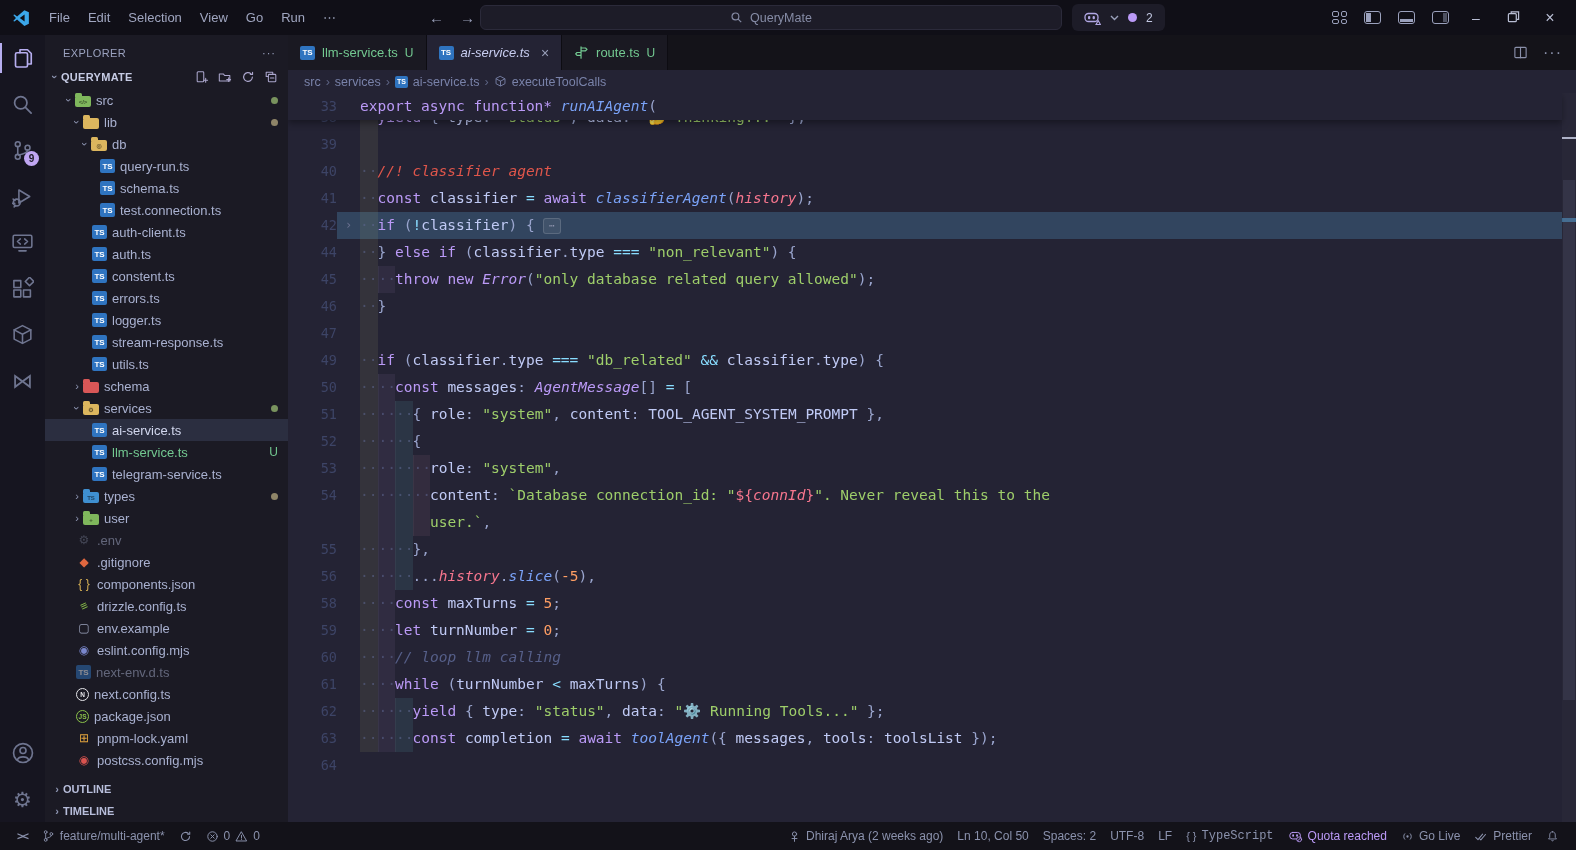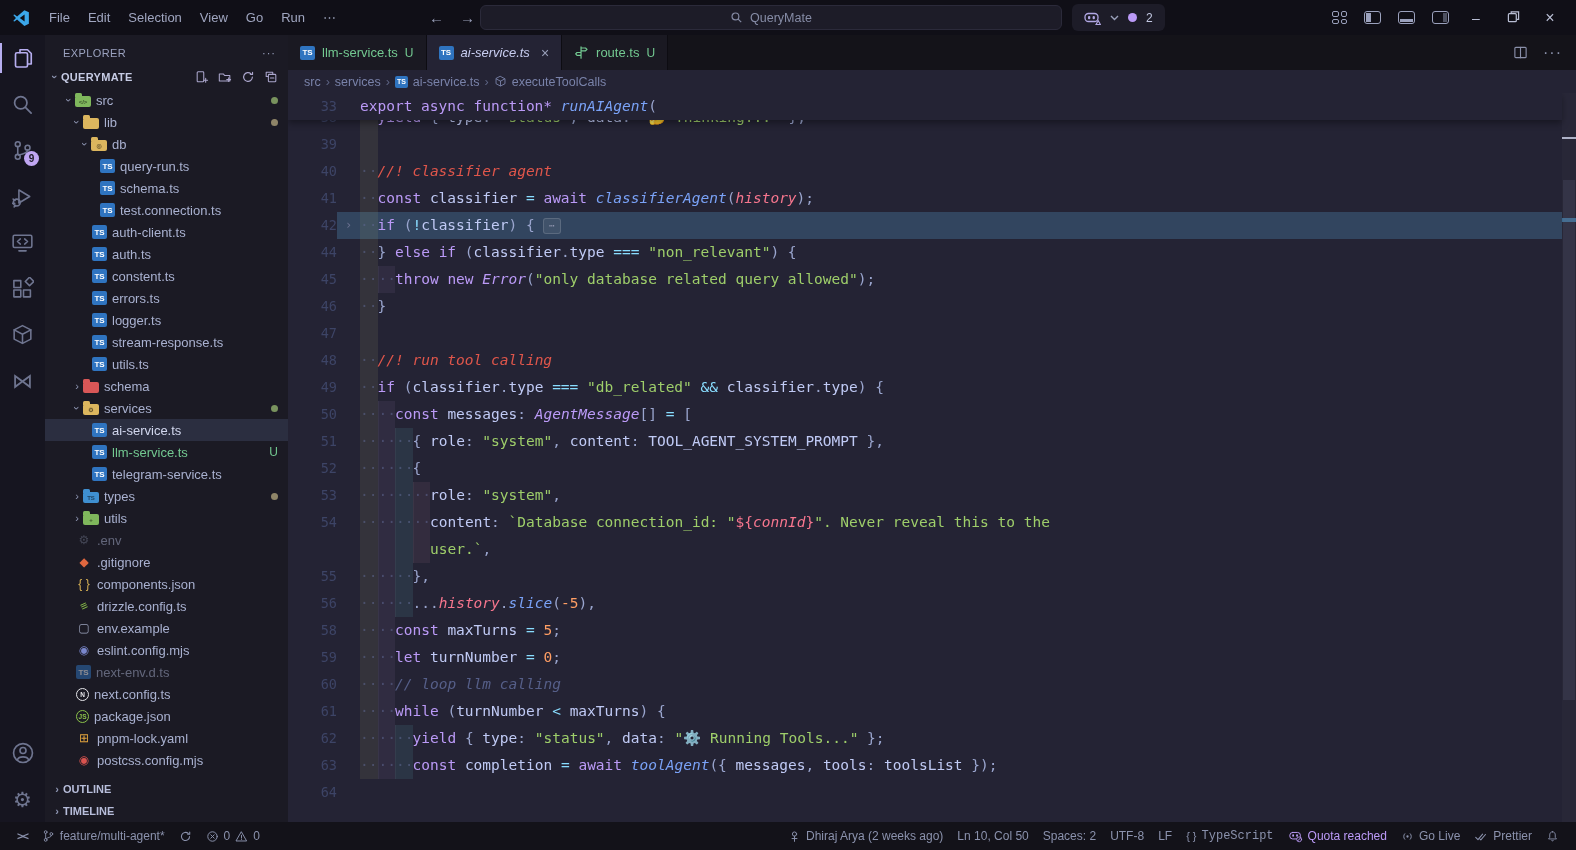--- a/index.html
+++ b/index.html
@@ -401,21 +401,21 @@
             <span class="right">
               <span class="gitdot" style="background: rgb(143, 133, 104);"></span>
             </span>
           </div>
           <div class="tree-row" style="padding-left: 26px;">
             <span class="chev">›</span>
             <span class="folder-ic" style="background: rgb(127, 183, 92);">
               <span class="folder-tab" style="background: rgb(127, 183, 92);"></span>
               <span style="position: relative;">+</span>
             </span>
-            <span class="label">utils</span>
+            <span class="label">user</span>
           </div>
           <div class="tree-row dim" style="padding-left: 31px;">
             <span class="glyphfile" style="color: rgb(107, 113, 134);">⚙</span>
             <span class="label">.env</span>
           </div>
           <div class="tree-row" style="padding-left: 31px;">
             <span class="glyphfile" style="color: rgb(224, 103, 63);">◆</span>
             <span class="label">.gitignore</span>
           </div>
           <div class="tree-row" style="padding-left: 31px;">
@@ -521,21 +521,20 @@
         <div class="code-rows" id="code-rows">
             <div class="crow"><span class="ln">38</span><span class="fold"></span><span class="content"><span class="iunit first" style="background: rgba(160, 165, 105, 0.13);">··</span><span class="seg-k">yield</span><span class="seg-p"> { </span><span class="seg-v">type</span><span class="seg-p">: </span><span class="seg-str">"status"</span><span class="seg-p">, </span><span class="seg-v">data</span><span class="seg-p">: </span><span class="seg-str">"🤔 Thinking..."</span><span class="seg-p"> };</span></span></div>
             <div class="crow"><span class="ln">39</span><span class="fold"></span><span class="content"><span class="iunit first" style="background: rgba(160, 165, 105, 0.13);">&nbsp;&nbsp;</span></span></div>
             <div class="crow"><span class="ln">40</span><span class="fold"></span><span class="content"><span class="iunit first" style="background: rgba(160, 165, 105, 0.13);">··</span><span class="seg-acmt">//! classifier agent</span></span></div>
             <div class="crow"><span class="ln">41</span><span class="fold"></span><span class="content"><span class="iunit first" style="background: rgba(160, 165, 105, 0.13);">··</span><span class="seg-k">const </span><span class="seg-v">classifier</span><span class="seg-op"> = </span><span class="seg-k">await </span><span class="seg-fn">classifierAgent</span><span class="seg-p">(</span><span class="seg-par">history</span><span class="seg-p">);</span></span></div>
             <div class="crow hl"><span class="ln">42</span><span class="fold">›</span><span class="content"><span class="iunit first" style="background: rgba(160, 165, 105, 0.13);">··</span><span class="seg-k">if </span><span class="seg-p">(</span><span class="seg-op">!</span><span class="seg-v">classifier</span><span class="seg-p">) {</span><span class="fold-badge">⋯</span></span></div>
             <div class="crow"><span class="ln">44</span><span class="fold"></span><span class="content"><span class="iunit first" style="background: rgba(160, 165, 105, 0.13);">··</span><span class="seg-p">} </span><span class="seg-k">else </span><span class="seg-k">if </span><span class="seg-p">(</span><span class="seg-v">classifier</span><span class="seg-p">.</span><span class="seg-v">type</span><span class="seg-op"> === </span><span class="seg-str">"non_relevant"</span><span class="seg-p">) {</span></span></div>
             <div class="crow"><span class="ln">45</span><span class="fold"></span><span class="content"><span class="iunit first" style="background: rgba(160, 165, 105, 0.13);">··</span><span class="iunit" style="background: rgba(145, 115, 175, 0.11);">··</span><span class="seg-k">throw </span><span class="seg-k">new </span><span class="seg-typ">Error</span><span class="seg-p">(</span><span class="seg-str">"only database related query allowed"</span><span class="seg-p">);</span></span></div>
             <div class="crow"><span class="ln">46</span><span class="fold"></span><span class="content"><span class="iunit first" style="background: rgba(160, 165, 105, 0.13);">··</span><span class="seg-p">}</span></span></div>
             <div class="crow"><span class="ln">47</span><span class="fold"></span><span class="content"><span class="iunit first" style="background: rgba(160, 165, 105, 0.13);">&nbsp;&nbsp;</span></span></div>
-            <div class="crow"><span class="ln">48</span><span class="fold"></span><span class="content"><span class="iunit first" style="background: rgba(160, 165, 105, 0.13);">··</span><span class="seg-acmt">//! run tool calling</span></span></div>
             <div class="crow"><span class="ln">49</span><span class="fold"></span><span class="content"><span class="iunit first" style="background: rgba(160, 165, 105, 0.13);">··</span><span class="seg-k">if </span><span class="seg-p">(</span><span class="seg-v">classifier</span><span class="seg-p">.</span><span class="seg-v">type</span><span class="seg-op"> === </span><span class="seg-str">"db_related"</span><span class="seg-op"> &amp;&amp; </span><span class="seg-v">classifier</span><span class="seg-p">.</span><span class="seg-v">type</span><span class="seg-p">) {</span></span></div>
             <div class="crow"><span class="ln">50</span><span class="fold"></span><span class="content"><span class="iunit first" style="background: rgba(160, 165, 105, 0.13);">··</span><span class="iunit" style="background: rgba(145, 115, 175, 0.11);">··</span><span class="seg-k">const </span><span class="seg-v">messages</span><span class="seg-p">: </span><span class="seg-typ">AgentMessage</span><span class="seg-p">[]</span><span class="seg-op"> = </span><span class="seg-p">[</span></span></div>
             <div class="crow"><span class="ln">51</span><span class="fold"></span><span class="content"><span class="iunit first" style="background: rgba(160, 165, 105, 0.13);">··</span><span class="iunit" style="background: rgba(145, 115, 175, 0.11);">··</span><span class="iunit" style="background: rgba(95, 165, 175, 0.14);">··</span><span class="seg-p">{ </span><span class="seg-v">role</span><span class="seg-p">: </span><span class="seg-str">"system"</span><span class="seg-p">, </span><span class="seg-v">content</span><span class="seg-p">: </span><span class="seg-v">TOOL_AGENT_SYSTEM_PROMPT</span><span class="seg-p"> },</span></span></div>
             <div class="crow"><span class="ln">52</span><span class="fold"></span><span class="content"><span class="iunit first" style="background: rgba(160, 165, 105, 0.13);">··</span><span class="iunit" style="background: rgba(145, 115, 175, 0.11);">··</span><span class="iunit" style="background: rgba(95, 165, 175, 0.14);">··</span><span class="seg-p">{</span></span></div>
             <div class="crow"><span class="ln">53</span><span class="fold"></span><span class="content"><span class="iunit first" style="background: rgba(160, 165, 105, 0.13);">··</span><span class="iunit" style="background: rgba(145, 115, 175, 0.11);">··</span><span class="iunit" style="background: rgba(95, 165, 175, 0.14);">··</span><span class="iunit" style="background: rgba(175, 120, 145, 0.11);">··</span><span class="seg-v">role</span><span class="seg-p">: </span><span class="seg-str">"system"</span><span class="seg-p">,</span></span></div>
             <div class="crow"><span class="ln">54</span><span class="fold"></span><span class="content"><span class="iunit first" style="background: rgba(160, 165, 105, 0.13);">··</span><span class="iunit" style="background: rgba(145, 115, 175, 0.11);">··</span><span class="iunit" style="background: rgba(95, 165, 175, 0.14);">··</span><span class="iunit" style="background: rgba(175, 120, 145, 0.11);">··</span><span class="seg-v">content</span><span class="seg-p">: </span><span class="seg-str">`Database connection_id: "</span><span class="seg-tmpl">${</span><span class="seg-par">connId</span><span class="seg-tmpl">}</span><span class="seg-str">". Never reveal this to the</span></span></div>
             <div class="crow"><span class="ln"></span><span class="fold"></span><span class="content"><span class="iunit first" style="background: rgba(160, 165, 105, 0.13);">&nbsp;&nbsp;</span><span class="iunit" style="background: rgba(145, 115, 175, 0.11);">&nbsp;&nbsp;</span><span class="iunit" style="background: rgba(95, 165, 175, 0.14);">&nbsp;&nbsp;</span><span class="iunit" style="background: rgba(175, 120, 145, 0.11);">&nbsp;&nbsp;</span><span class="seg-str">user.`</span><span class="seg-p">,</span></span></div>
             <div class="crow"><span class="ln">55</span><span class="fold"></span><span class="content"><span class="iunit first" style="background: rgba(160, 165, 105, 0.13);">··</span><span class="iunit" style="background: rgba(145, 115, 175, 0.11);">··</span><span class="iunit" style="background: rgba(95, 165, 175, 0.14);">··</span><span class="seg-p">},</span></span></div>
             <div class="crow"><span class="ln">56</span><span class="fold"></span><span class="content"><span class="iunit first" style="background: rgba(160, 165, 105, 0.13);">··</span><span class="iunit" style="background: rgba(145, 115, 175, 0.11);">··</span><span class="iunit" style="background: rgba(95, 165, 175, 0.14);">··</span><span class="seg-p">...</span><span class="seg-par">history</span><span class="seg-p">.</span><span class="seg-fn">slice</span><span class="seg-p">(</span><span class="seg-num">-5</span><span class="seg-p">),</span></span></div>
             <div class="crow"><span class="ln">58</span><span class="fold"></span><span class="content"><span class="iunit first" style="background: rgba(160, 165, 105, 0.13);">··</span><span class="iunit" style="background: rgba(145, 115, 175, 0.11);">··</span><span class="seg-k">const </span><span class="seg-v">maxTurns</span><span class="seg-op"> = </span><span class="seg-num">5</span><span class="seg-p">;</span></span></div>

